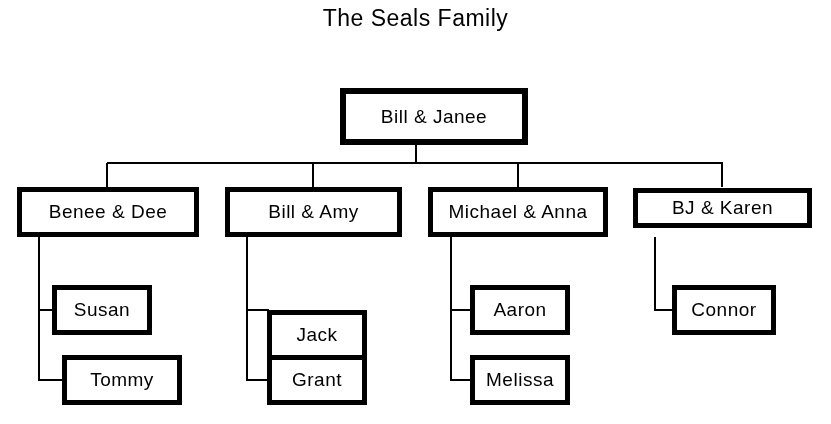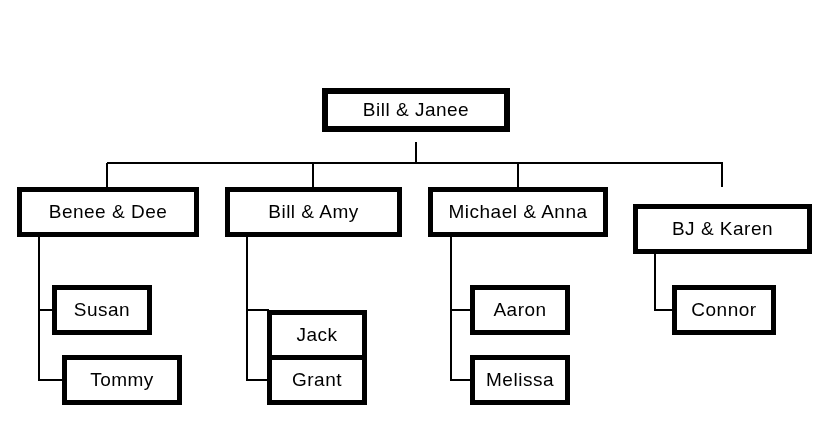--- a/index.html
+++ b/index.html
@@ -30,27 +30,27 @@
     display: flex;
     align-items: center;
     justify-content: center;
     font-size: 19px;
     letter-spacing: 0.5px;
     white-space: nowrap;
   }
   .line { position: absolute; background: #000000; }
 
   
-  .b-root  { left: 322px; top:  88px; width: 188px; height: 44px; border-width: 6px; }
+  .b-root  { left: 340px; top:  88px; width: 188px; height: 57px; border-width: 6px; }
 
   
   .b-f0 { left:  17px; top: 187px; width: 182px; height: 50px; }
   .b-f1 { left: 225px; top: 187px; width: 177px; height: 50px; text-align: center; }
   .b-f2 { left: 428px; top: 187px; width: 180px; height: 50px; }
-  .b-f3 { left: 633px; top: 204px; width: 179px; height: 50px; }
+  .b-f3 { left: 633px; top: 188px; width: 179px; height: 40px; }
 
   
   .b-c00 { left:  52px; top: 285px; width: 100px; height: 50px; }
   .b-c01 { left:  62px; top: 355px; width: 120px; height: 50px; }
   .b-c10 { left: 267px; top: 285px; width: 100px; height: 50px; margin-top: 25px; }
   .b-c11 { left: 267px; top: 355px; width: 100px; height: 50px; text-align: right; }
   .b-c20 { left: 470px; top: 285px; width: 100px; height: 50px; }
   .b-c21 { left: 470px; top: 355px; width: 100px; height: 50px; }
   .b-c30 { left: 672px; top: 285px; width: 104px; height: 50px; }
 
@@ -75,20 +75,21 @@
   .l-s11 { left: 246px; top: 379px; width: 23px; height: 2px; }
   .l-s20 { left: 450px; top: 309px; width: 22px; height: 2px; }
   .l-s21 { left: 450px; top: 379px; width: 22px; height: 2px; }
   .l-s30 { left: 654px; top: 309px; width: 20px; height: 2px; }
 </style>
 </head>
 <body>
 
 <div class="canvas">
 
+  <div class="title">The Seals Family</div>
 
   <div class="line l-root-stub"></div>
   <div class="line l-bus"></div>
   <div class="line l-drop0"></div>
   <div class="line l-drop1"></div>
   <div class="line l-drop2"></div>
   <div class="line l-drop3"></div>
   <div class="line l-vbus0"></div>
   <div class="line l-vbus1"></div>
   <div class="line l-vbus2"></div>

